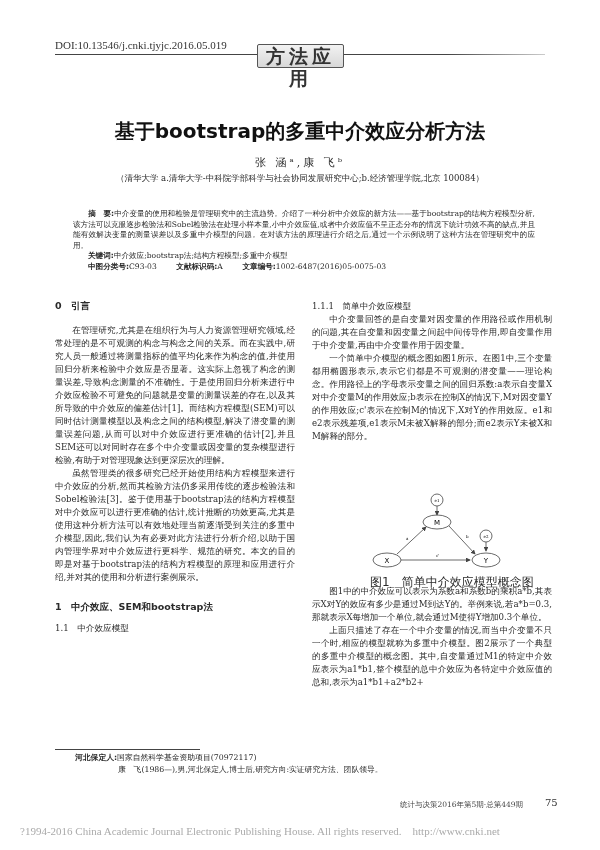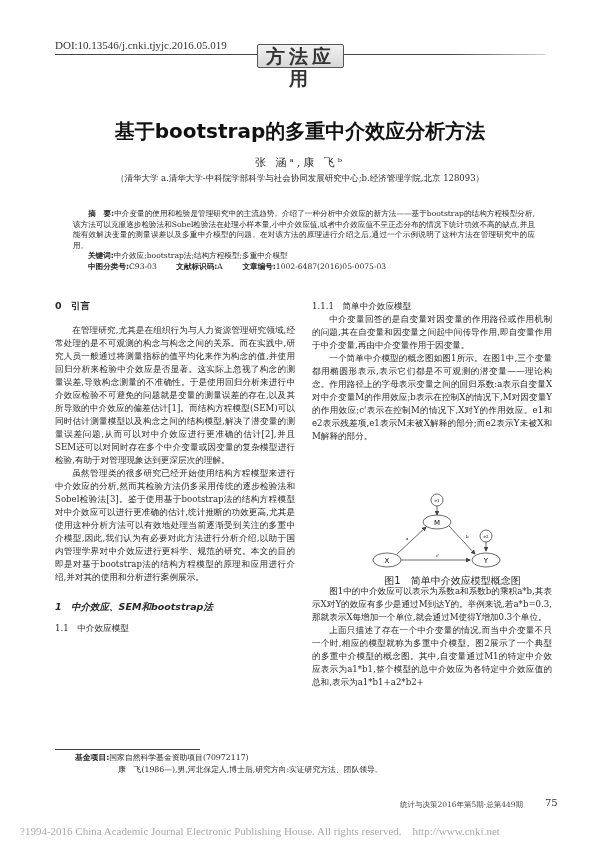--- a/index.html
+++ b/index.html
@@ -19,50 +19,50 @@
   .col p { margin:0; text-indent:2em; }
   .h1 { font-family:"DejaVu Sans", sans-serif; font-weight:bold; font-size:9.5px; }
   .h2 { font-size:8.6px; }
   .divider { left:55px; top:749px; width:145px; height:1px; background:#444; }
   .fund { left:75px; top:752px; font-size:7.8px; line-height:11.5px; }
   .fund b { font-family:"DejaVu Sans", sans-serif; }
   .footer-j { left:400px; top:800px; font-size:7.5px; color:#444; }
   .pagenum { left:537px; top:797px; font-size:10px; color:#333;margin-left:8px; }
   .copyright { left:20px; top:824px; font-size:11px; color:#aaa; font-family:"Liberation Serif", serif; }
   .fig { left:370px; top:488px; width:165px; height:90px; }
-  .figcap { left:370px; top:574px; width:165px; text-align:center; font-size:10px; font-family:"DejaVu Sans", sans-serif; }
+  .figcap { left:370px; top:574px; width:165px; text-align:left; font-size:12px; font-family:"DejaVu Sans", sans-serif; }
 </style>
 </head>
 <body>
 
 <div class="abs doi">DOI:10.13546/j.cnki.tjyjc.2016.05.019</div>
 <div class="abs hline"></div>
 <div class="abs badge">方法应用</div>
 
 <div class="abs title">基于bootstrap的多重中介效应分析方法</div>
 <div class="abs authors">张 涵ᵃ,康 飞ᵇ</div>
-<div class="abs affil">（清华大学 a.清华大学-中科院学部科学与社会协同发展研究中心;b.经济管理学院,北京 128093）</div>
+<div class="abs affil">（清华大学 a.清华大学-中科院学部科学与社会协同发展研究中心;b.经济管理学院,北京 100084）</div>
 
 <div class="abs abstract">
   <b>摘　要:</b><span>中介变量的使用和检验是管理研究中的主流趋势。介绍了一种分析中介效应的新方法——基于bootstrap的结构方程模型分析,该方法可以克服逐步检验法和Sobel检验法在处理小样本量,小中介效应值,或者中介效应值不呈正态分布的情况下统计功效不高的缺点,并且能有效解决变量的测量误差以及多重中介模型的问题。在对该方法的原理进行介绍之后,通过一个示例说明了这种方法在管理研究中的应用。</span>
 </div>
 <div class="abs kw">
   <b>关键词:</b><span>中介效应;bootstrap法;结构方程模型;多重中介模型</span>
 </div>
 <div class="abs cls">
   <b>中图分类号:</b><span>C93-03</span>
     <b>文献标识码:</b><span>A</span>
     <b>文章编号:</b><span>1002-6487(2016)05-0075-03</span>
 </div>
 
 <div class="abs col" style="left:55px; top:292px;">
   <div class="h1" style="margin:7px 0 12px 0;">0　引言</div>
   <p>在管理研究,尤其是在组织行为与人力资源管理研究领域,经常处理的是不可观测的构念与构念之间的关系。而在实践中,研究人员一般通过将测量指标的值平均化来作为构念的值,并使用回归分析来检验中介效应是否显著。这实际上忽视了构念的测量误差,导致构念测量的不准确性。于是使用回归分析来进行中介效应检验不可避免的问题就是变量的测量误差的存在,以及其所导致的中介效应的偏差估计[1]。而结构方程模型(SEM)可以同时估计测量模型以及构念之间的结构模型,解决了潜变量的测量误差问题,从而可以对中介效应进行更准确的估计[2],并且SEM还可以对同时存在多个中介变量或因变量的复杂模型进行检验,有助于对管理现象达到更深层次的理解。</p>
   <p>虽然管理类的很多研究已经开始使用结构方程模型来进行中介效应的分析,然而其检验方法仍多采用传统的逐步检验法和Sobel检验法[3]。鉴于使用基于bootstrap法的结构方程模型对中介效应可以进行更准确的估计,统计推断的功效更高,尤其是使用这种分析方法可以有效地处理当前逐渐受到关注的多重中介模型,因此,我们认为有必要对此方法进行分析介绍,以助于国内管理学界对中介效应进行更科学、规范的研究。本文的目的即是对基于bootstrap法的结构方程模型的原理和应用进行介绍,并对其的使用和分析进行案例展示。</p>
-  <div class="h1" style="margin:16px 0 9px 0;font-style:italic;">1　中介效应、SEM和bootstrap法</div>
+  <div class="h1" style="margin:16px 0 9px 0;">1　中介效应、SEM和bootstrap法</div>
   <div class="h2">1.1　中介效应模型</div>
 </div>
 
 <div class="abs col" style="left:312px; top:300px;">
   <div class="h2">1.1.1　简单中介效应模型</div>
   <p>中介变量回答的是自变量对因变量的作用路径或作用机制的问题,其在自变量和因变量之间起中间传导作用,即自变量作用于中介变量,再由中介变量作用于因变量。</p>
   <p>一个简单中介模型的概念图如图1所示。在图1中,三个变量都用椭圆形表示,表示它们都是不可观测的潜变量——理论构念。作用路径上的字母表示变量之间的回归系数:a表示自变量X对中介变量M的作用效应;b表示在控制X的情况下,M对因变量Y的作用效应;c'表示在控制M的情况下,X对Y的作用效应。e1和e2表示残差项,e1表示M未被X解释的部分;而e2表示Y未被X和M解释的部分。</p>
 </div>
 
 <svg class="abs fig" viewBox="0 0 165 90">
@@ -92,19 +92,19 @@
 </svg>
 <div class="abs figcap">图1　简单中介效应模型概念图</div>
 
 <div class="abs col" style="left:312px; top:585px;">
   <p>图1中的中介效应可以表示为系数a和系数b的乘积a*b,其表示X对Y的效应有多少是通过M到达Y的。举例来说,若a*b=0.3,那就表示X每增加一个单位,就会通过M使得Y增加0.3个单位。</p>
   <p>上面只描述了存在一个中介变量的情况,而当中介变量不只一个时,相应的模型就称为多重中介模型。图2展示了一个典型的多重中介模型的概念图。其中,自变量通过M1的特定中介效应表示为a1*b1,整个模型的总中介效应为各特定中介效应值的总和,表示为a1*b1+a2*b2+</p>
 </div>
 
 <div class="abs divider"></div>
 <div class="abs fund">
-  <div><b>基金项目:</b><span>国家自然科学基金资助项目(70972117)</span></div>
+  <div><b>河北保定人:</b><span>国家自然科学基金资助项目(70972117)</span></div>
   <div style="padding-left:43px;">康　飞(1986—),男,河北保定人,博士后,研究方向:实证研究方法、团队领导。</div>
 </div>
 
 <div class="abs footer-j">统计与决策2016年第5期·总第449期</div>
 <div class="abs pagenum">75</div>
 <div class="abs copyright">?1994-2016 China Academic Journal Electronic Publishing House. All rights reserved.　http://www.cnki.net</div>
 
 </body></html>

